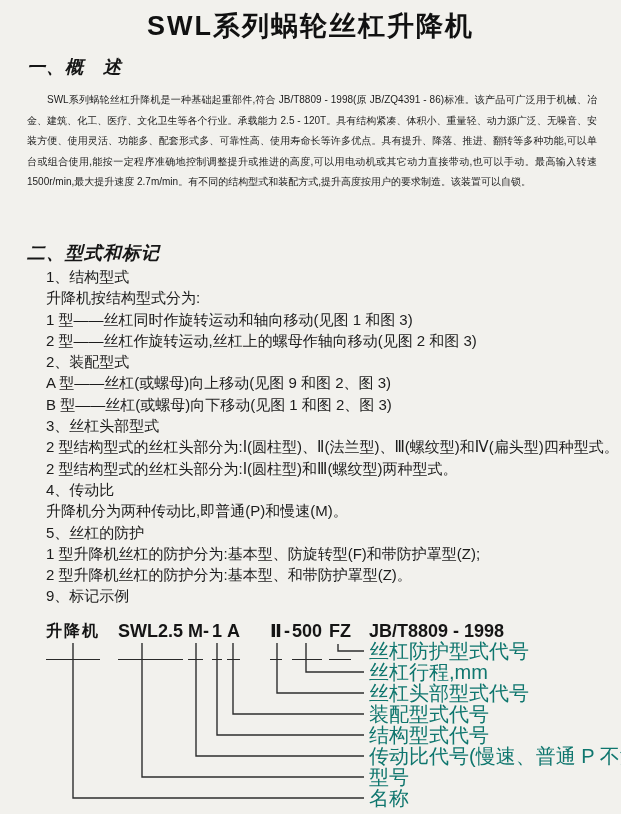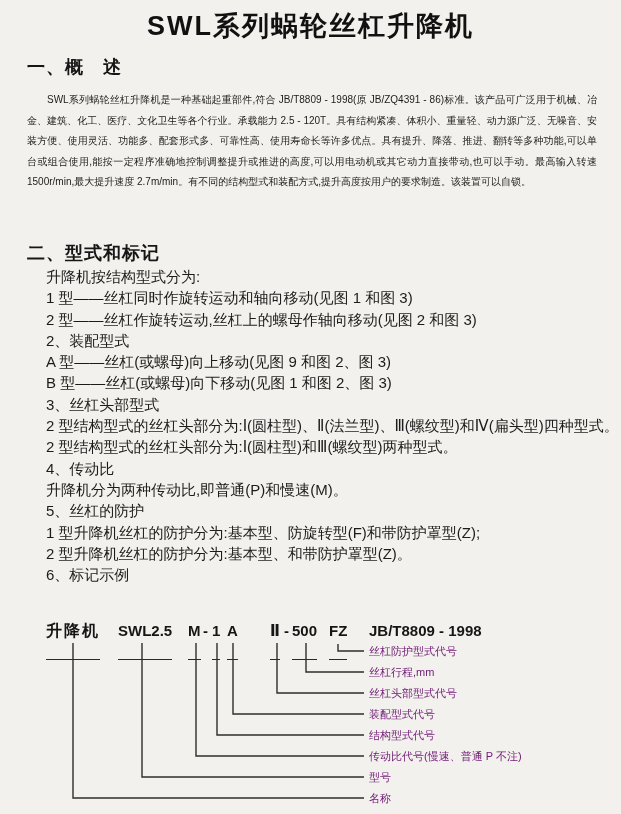--- a/index.html
+++ b/index.html
@@ -22,20 +22,21 @@
     letter-spacing:2px;
     color:#111;
     margin:0;
   }
   .sec-heading{
     position:absolute;left:27px;
     font-size:18px;font-weight:800;
     letter-spacing:1px;
     color:#161616;
     margin:0;
+    font-style:italic;
   }
   #heading-overview{top:55px;}
   #heading-types{top:241px;}
   .overview-para{
     position:absolute;top:90px;left:27px;width:570px;
     font-size:10px;line-height:20.5px;
     text-align:justify;text-indent:2em;
     margin:0;
     color:#1c1c1c;
   }
@@ -46,62 +47,63 @@
     font-size:15px;line-height:21.3px;
     white-space:nowrap;
     color:#1c1c1c;
   }
   
   .marking{
     position:absolute;top:620px;left:0;width:621px;height:194px;
   }
   .code-part{
     position:absolute;top:2px;
-    font-size:15px;font-weight:700;color:#151515;
+    font-size:18px;font-weight:700;color:#151515;
     line-height:18px;
     white-space:nowrap;
   }
   .code-part.cjk{font-size:16px;letter-spacing:2px;}
   .code-part.u{border-bottom:1.5px solid #2a2a2a;padding-bottom:19px;}
   .conn-svg{position:absolute;top:0;left:0;}
   .mark-label{
     position:absolute;left:369px;
-    font-size:11px;color:#701a75;
+    font-size:20px;color:#0f766e;
     white-space:nowrap;line-height:18px;
   }
 </style>
 </head>
 <body>
 
 <div class="page">
 
   <h1 class="doc-title">SWL系列蜗轮丝杠升降机</h1>
 
   <h2 class="sec-heading" id="heading-overview">一、概　述</h2>
 
   <p class="overview-para">SWL系列蜗轮丝杠升降机是一种基础起重部件,符合 JB/T8809 - 1998(原 JB/ZQ4391 - 86)标准。该产品可广泛用于机械、冶金、建筑、化工、医疗、文化卫生等各个行业。承载能力 2.5 - 120T。具有结构紧凑、体积小、重量轻、动力源广泛、无噪音、安装方便、使用灵活、功能多、配套形式多、可靠性高、使用寿命长等许多优点。具有提升、降落、推进、翻转等多种功能,可以单台或组合使用,能按一定程序准确地控制调整提升或推进的高度,可以用电动机或其它动力直接带动,也可以手动。最高输入转速 1500r/min,最大提升速度 2.7m/min。有不同的结构型式和装配方式,提升高度按用户的要求制造。该装置可以自锁。</p>
 
   <h2 class="sec-heading" id="heading-types">二、型式和标记</h2>
 
   <div class="types-list">
+    <div class="line">1、结构型式</div>
     <div class="line">升降机按结构型式分为:</div>
     <div class="line">1 型——丝杠同时作旋转运动和轴向移动(见图 1 和图 3)</div>
     <div class="line">2 型——丝杠作旋转运动,丝杠上的螺母作轴向移动(见图 2 和图 3)</div>
     <div class="line">2、装配型式</div>
     <div class="line">A 型——丝杠(或螺母)向上移动(见图 9 和图 2、图 3)</div>
     <div class="line">B 型——丝杠(或螺母)向下移动(见图 1 和图 2、图 3)</div>
     <div class="line">3、丝杠头部型式</div>
     <div class="line">2 型结构型式的丝杠头部分为:Ⅰ(圆柱型)、Ⅱ(法兰型)、Ⅲ(螺纹型)和Ⅳ(扁头型)四种型式。</div>
     <div class="line">2 型结构型式的丝杠头部分为:Ⅰ(圆柱型)和Ⅲ(螺纹型)两种型式。</div>
     <div class="line">4、传动比</div>
     <div class="line">升降机分为两种传动比,即普通(P)和慢速(M)。</div>
     <div class="line">5、丝杠的防护</div>
     <div class="line">1 型升降机丝杠的防护分为:基本型、防旋转型(F)和带防护罩型(Z);</div>
     <div class="line">2 型升降机丝杠的防护分为:基本型、和带防护罩型(Z)。</div>
-    <div class="line">6、标记示例</div>
+    <div class="line">9、标记示例</div>
   </div>
 
   <div class="marking">
 
     <span class="code-part cjk u" style="left:46px;">升降机</span>
     <span class="code-part u" style="left:118px;">SWL2.5</span>
     <span class="code-part u" style="left:188px;">M</span>
     <span class="code-part" style="left:203px;">-</span>
     <span class="code-part u" style="left:212px;">1</span>
     <span class="code-part u" style="left:227px;">A</span>

